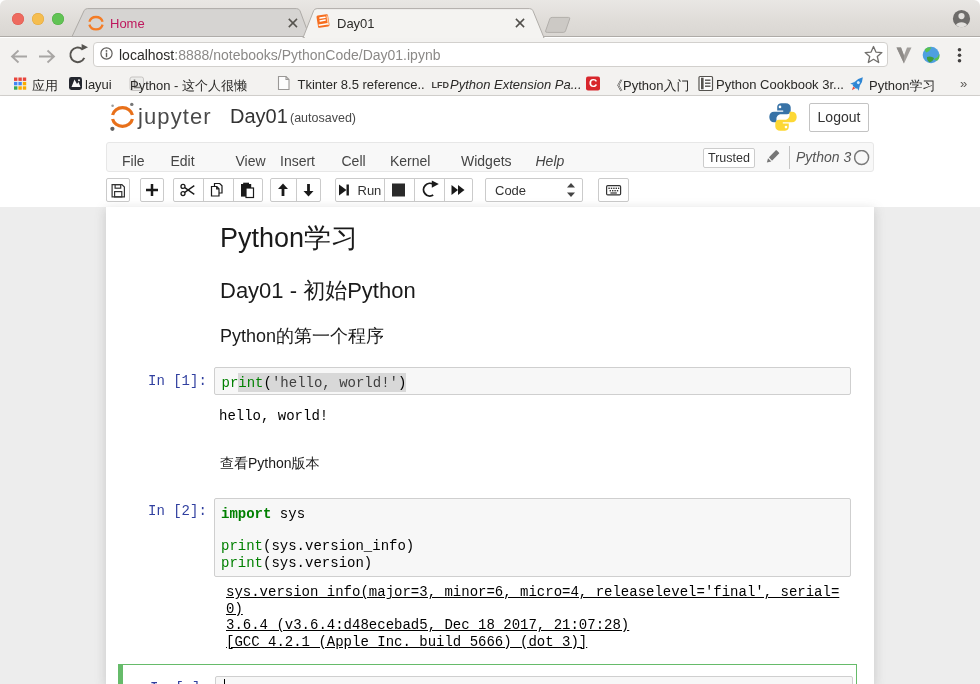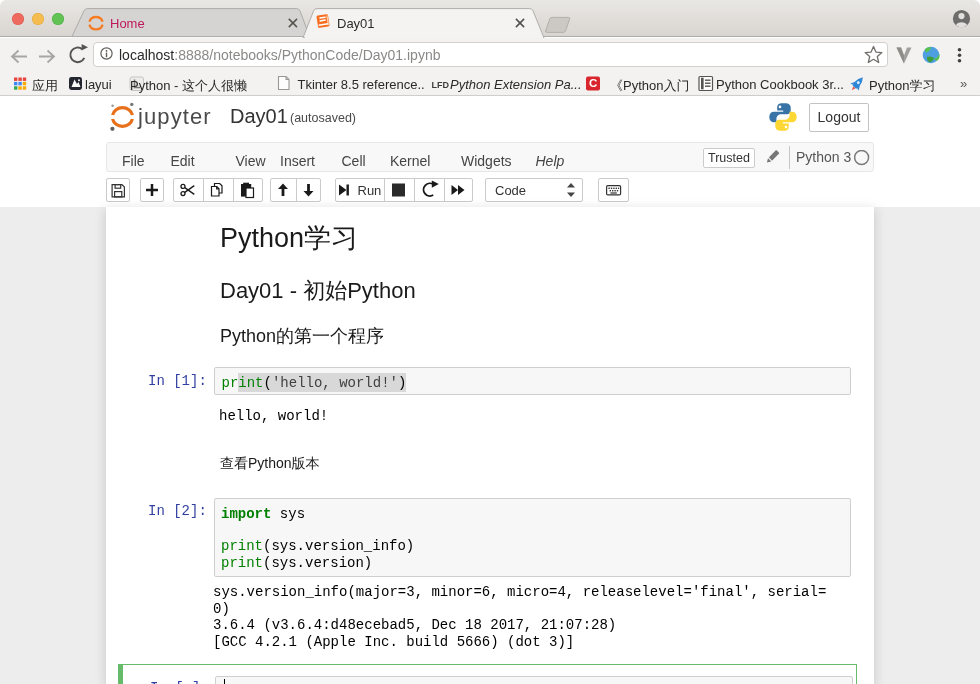--- a/index.html
+++ b/index.html
@@ -190,21 +190,21 @@
 <div class="mi" style="left:461px;">Widgets</div>
 <div class="mi" style="left:535.5px;font-style:italic;">Help</div>
 <div class="abs" style="left:703px;top:147.5px;width:52px;height:20px;border:1px solid #ccc;border-radius:2px;background:#fff;font-size:12.5px;color:#333;text-align:center;line-height:18px;">Trusted</div>
 <svg class="abs" style="left:764px;top:148px" width="16" height="18">
   <g transform="rotate(45 8 9)">
     <rect x="6" y="1" width="4.6" height="10.5" rx="0.6" fill="#777"></rect>
     <path d="M6,12.6 L10.6,12.6 L8.3,16.6 Z" fill="#777"></path>
   </g>
 </svg>
 <div class="abs" style="left:788.5px;top:146px;width:1px;height:23px;background:#c6c6c6;"></div>
-<div class="abs" style="left:796px;top:150px;font-size:14px;color:#555;line-height:1;">Python 3</div>
+<div class="abs" style="left:796px;top:150px;font-size:14px;color:#555;line-height:1;font-style:italic;">Python 3</div>
 <svg class="abs" style="left:854px;top:150px" width="18" height="18">
   <circle cx="7.6" cy="7.5" r="7" fill="none" stroke="#7a7a7a" stroke-width="1.5"></circle>
 </svg>
 
 <div class="tbtn" style="left:106px;width:24px;"></div>
 <div class="tbtn" style="left:140px;width:24px;"></div>
 <div class="tbtn" style="left:173px;width:90px;"></div>
 <div class="abs" style="left:203px;top:179px;width:1px;height:22px;background:#cbcbcb;"></div>
 <div class="abs" style="left:233px;top:179px;width:1px;height:22px;background:#cbcbcb;"></div>
 <div class="tbtn" style="left:270px;width:51px;"></div>
@@ -308,18 +308,18 @@
 <div class="inbox" style="left:214px;top:367px;width:637px;height:28px;"></div>
 <div class="prompt" style="left:148px;top:373.5px;">In [1]:</div>
 <div class="code" style="left:221.5px;top:374.8px;"><span class="bi">pr</span><span class="sel"><span class="bi">int</span>(<span class="st">'hello, world!'</span>)</span></div>
 <div class="code" style="left:219px;top:407.7px;">hello, world!</div>
 
 <div class="hh" style="left:220px;top:456px;font-size:14px;">查看Python版本</div>
 
 <div class="inbox" style="left:214px;top:498px;width:637px;height:79px;"></div>
 <div class="prompt" style="left:148px;top:504px;">In [2]:</div>
 <div class="code" style="left:221px;top:505.6px;"><span class="kw">import</span> sys<br><br><span class="bi">print</span>(sys.version_info)<br><span class="bi">print</span>(sys.version)</div>
-<div class="code" style="left:213px;top:584.4px;">sys.version_info(major=3, minor=6, micro=4, releaselevel='final', serial=<br>0)<br>3.6.4 (v3.6.4:d48ecebad5, Dec 18 2017, 21:07:28)<br>[GCC 4.2.1 (Apple Inc. build 5666) (dot 3)]</div>
+<div class="code" style="left:226px;top:584.4px;text-decoration:underline;">sys.version_info(major=3, minor=6, micro=4, releaselevel='final', serial=<br>0)<br>3.6.4 (v3.6.4:d48ecebad5, Dec 18 2017, 21:07:28)<br>[GCC 4.2.1 (Apple Inc. build 5666) (dot 3)]</div>
 
 <div class="abs" style="left:118px;top:664px;width:739px;height:30px;background:#fff;border:1px solid #66BB6A;border-left:5px solid #66BB6A;"></div>
 <div class="prompt" style="left:150px;top:681px;">In [ ]:</div>
 <div class="abs" style="left:215px;top:676px;width:638px;height:18px;background:#f7f7f7;border:1px solid #cfcfcf;border-radius:2px;"></div>
 <div class="abs" style="left:223.5px;top:679px;width:1.3px;height:10px;background:#000;"></div>
 
 </body></html>

